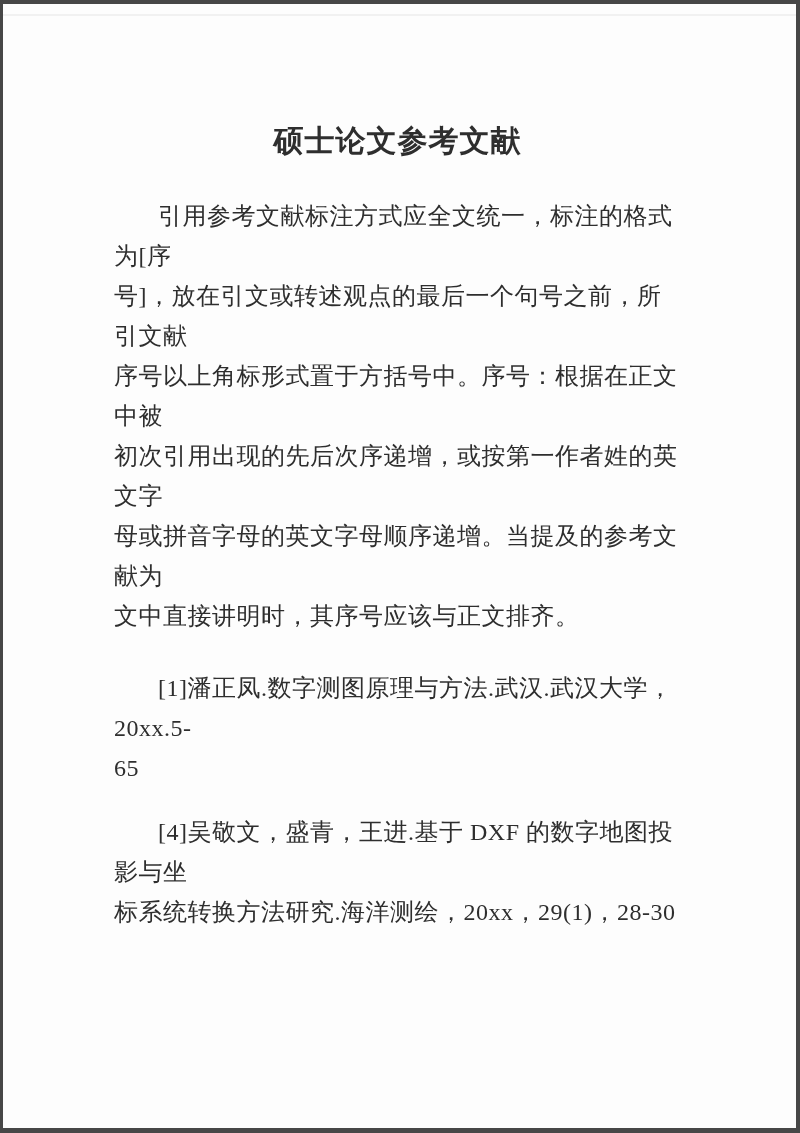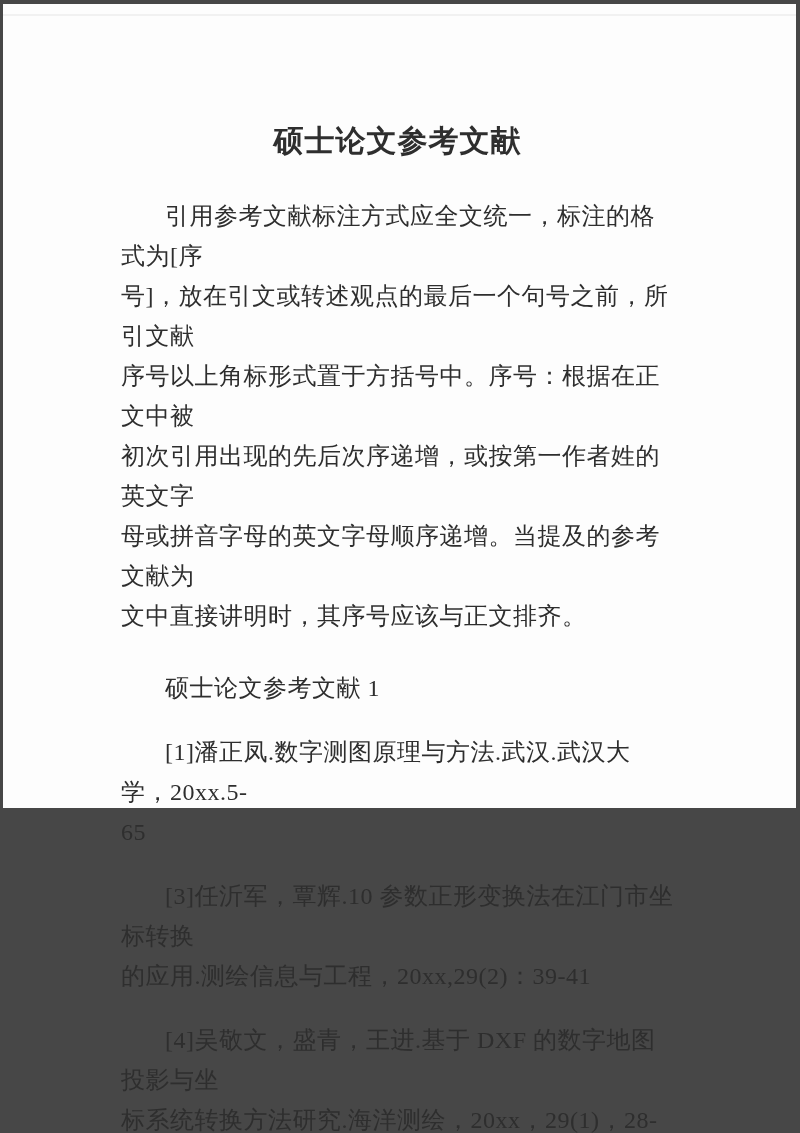--- a/index.html
+++ b/index.html
@@ -11,21 +11,21 @@
     height: 1133px;
     position: relative;
     background: #474747; 
     overflow: hidden;
   }
   .page {
     position: absolute;
     left: 3px;
     top: 4px;
     width: 793px;
-    height: 804px;
+    height: 1124px;
     background: #fdfdfd;
   }
   .scan-artifact-line {
     position: absolute;
     top: 10px;
     left: 0;
     right: 0;
     height: 2px;
     background: #f1f1f1;
   }
@@ -39,21 +39,21 @@
   .doc-title {
     font-size: 30px;
     font-weight: bold;
     text-align: center;
     line-height: 38px;
     margin: 0 0 36px 0;
     letter-spacing: 1px;
     white-space: nowrap;
   }
   .para {
-    margin: 16px;
+    margin: 9px;
     white-space: pre-line;      
     text-indent: 44px;          
     letter-spacing: 0.5px;
   }
   .intro {
     margin-bottom: 32px;
   }
   .section-heading {
     margin-bottom: 24px;
   }
@@ -72,26 +72,23 @@
 
     <h1 class="doc-title">硕士论文参考文献</h1>
 
     <p class="para intro">引用参考文献标注方式应全文统一，标注的格式为[序
 号]，放在引文或转述观点的最后一个句号之前，所引文献
 序号以上角标形式置于方括号中。序号：根据在正文中被
 初次引用出现的先后次序递增，或按第一作者姓的英文字
 母或拼音字母的英文字母顺序递增。当提及的参考文献为
 文中直接讲明时，其序号应该与正文排齐。</p>
 
-    <p class="para section-heading">硕士论文参考文献 1</p>
 
     <div>
       <p class="para reference">[1]潘正凤.数字测图原理与方法.武汉.武汉大学，20xx.5-
 65</p>
-      <p class="para reference">[3]任沂军，覃辉.10 参数正形变换法在江门市坐标转换
-的应用.测绘信息与工程，20xx,29(2)：39-41</p>
       <p class="para reference">[4]吴敬文，盛青，王进.基于 DXF 的数字地图投影与坐
 标系统转换方法研究.海洋测绘，20xx，29(1)，28-30</p>
 
     </div>
 
   </div>
 </div>
 
 </body></html>

